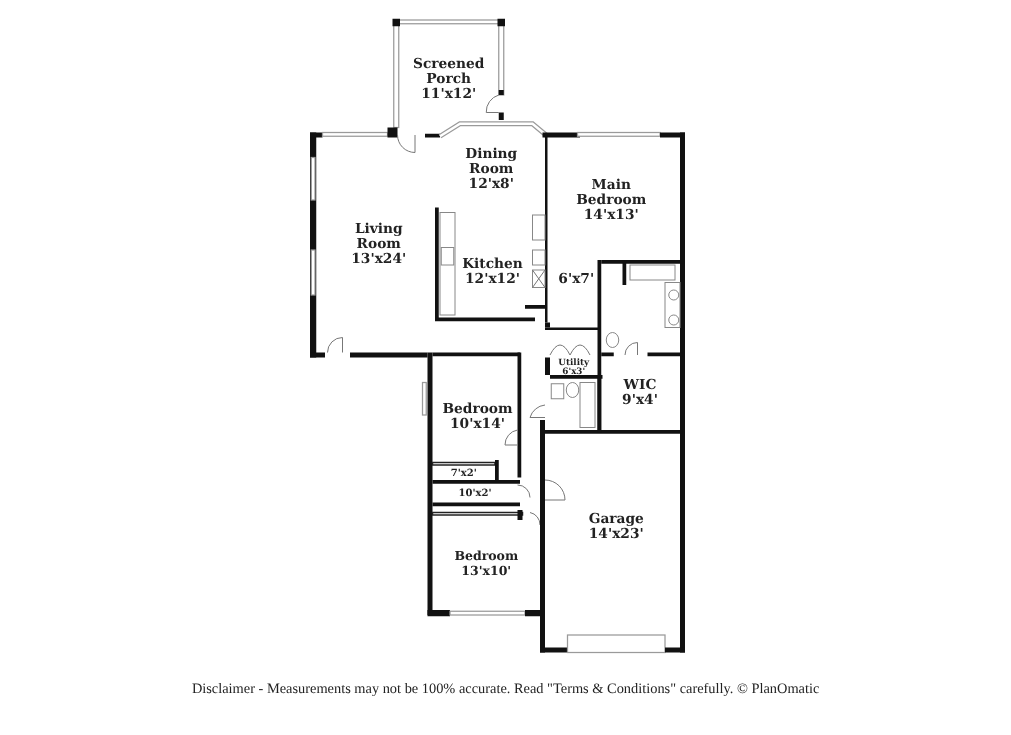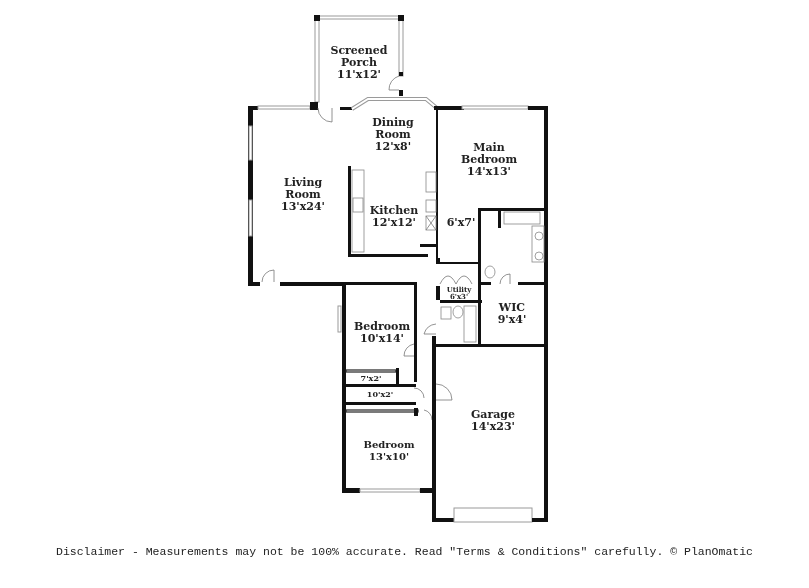--- a/index.html
+++ b/index.html
@@ -4,21 +4,21 @@
 <style>
   html, body { margin:0; padding:0; background:#ffffff; }
   body { width:809px; height:588px; position:relative; overflow:hidden; font-family:"DejaVu Serif", serif; }
   #plan { position:absolute; left:0; top:0; }
   .lbl { font-family:"DejaVu Serif", serif; font-weight:bold; fill:#222; text-anchor:middle; }
   .wall { fill:#111; }
   .win { fill:#fff; stroke:#9a9a9a; stroke-width:1; }
   .thin { stroke:#222; stroke-width:1.2; fill:none; }
   .door { stroke:#777; stroke-width:0.8; fill:none; }
   .fix { stroke:#888; stroke-width:0.8; fill:#fff; }
-  #disclaimer { position:absolute; left:0; width:809px; top:545px; text-align:center; font-family:Liberation Mono, monospace; font-size:11.5px; color:#222; }
+  #disclaimer { position:absolute; left:0; width:809px; top:545px; text-align:center; font-family:Liberation Serif, serif; font-size:11.5px; color:#222; }
 </style>
 </head>
 <body>
 
 <svg id="plan" width="809" height="588" viewBox="0 0 809 588" xmlns="http://www.w3.org/2000/svg">
 
   <g>
     <rect x="315" y="16" width="88" height="3" class="win"></rect>
     <rect x="315" y="16" width="4" height="86" class="win"></rect>
     <rect x="399" y="16" width="4" height="60" class="win"></rect>

